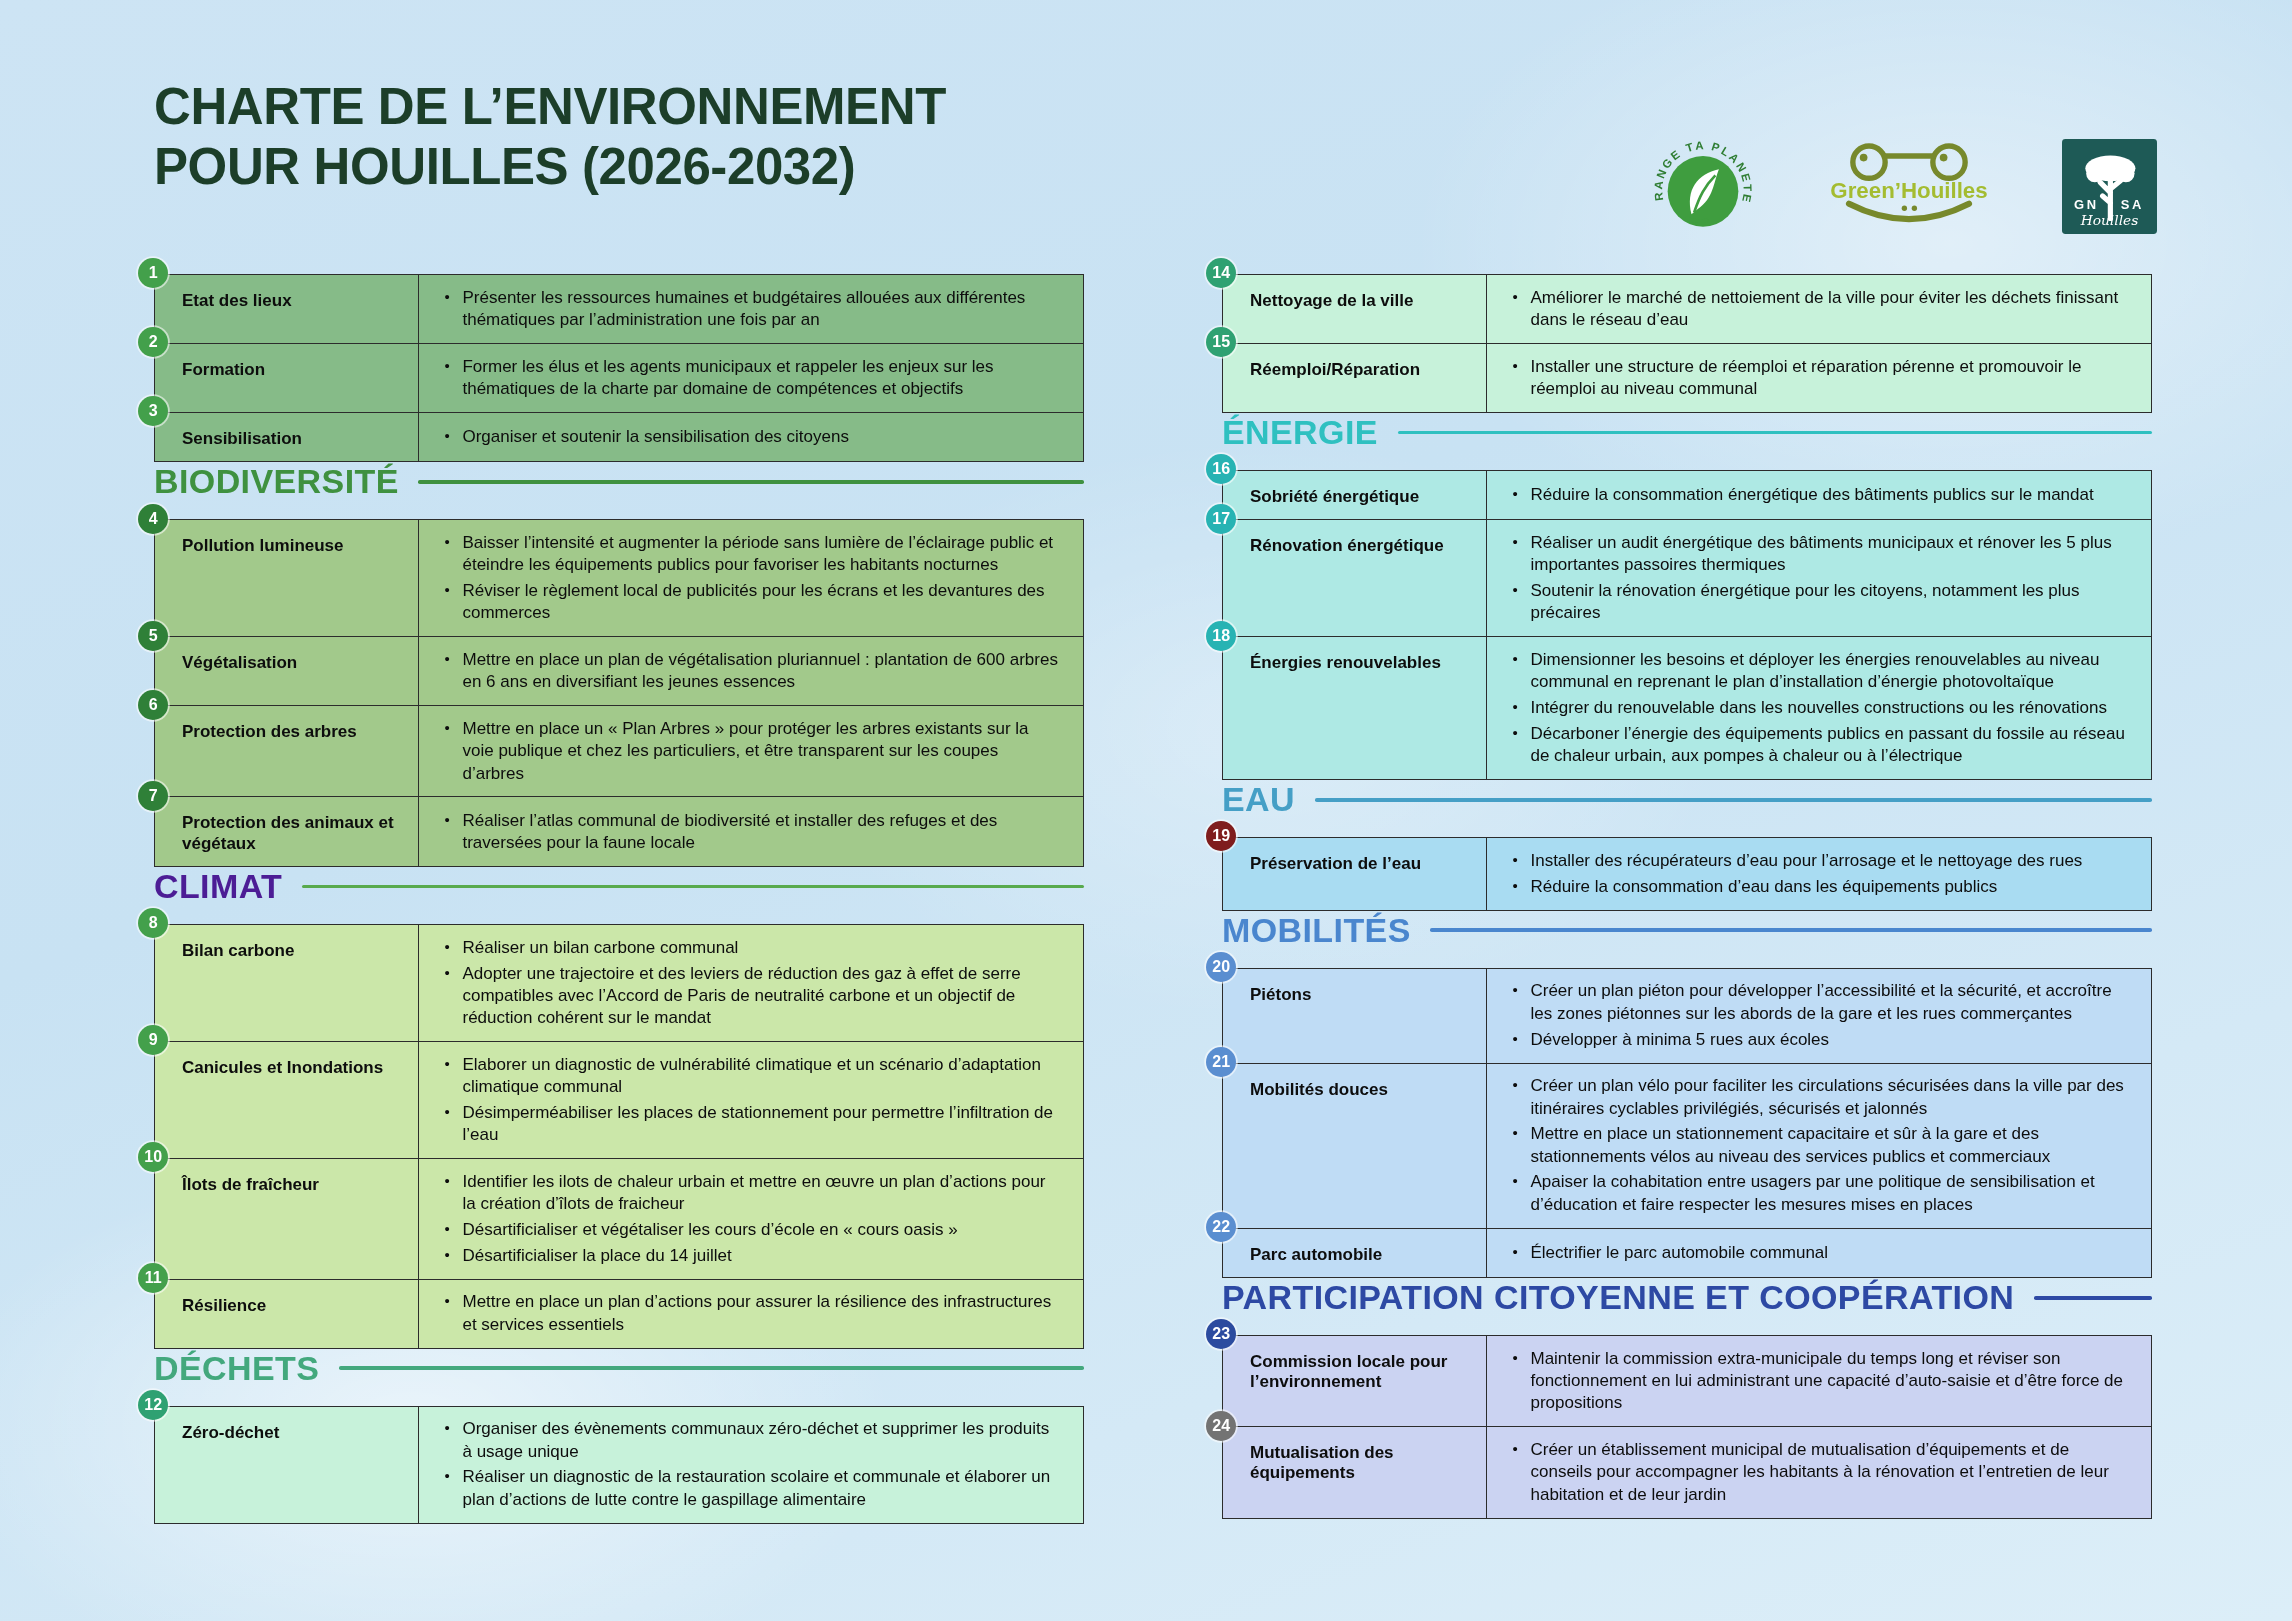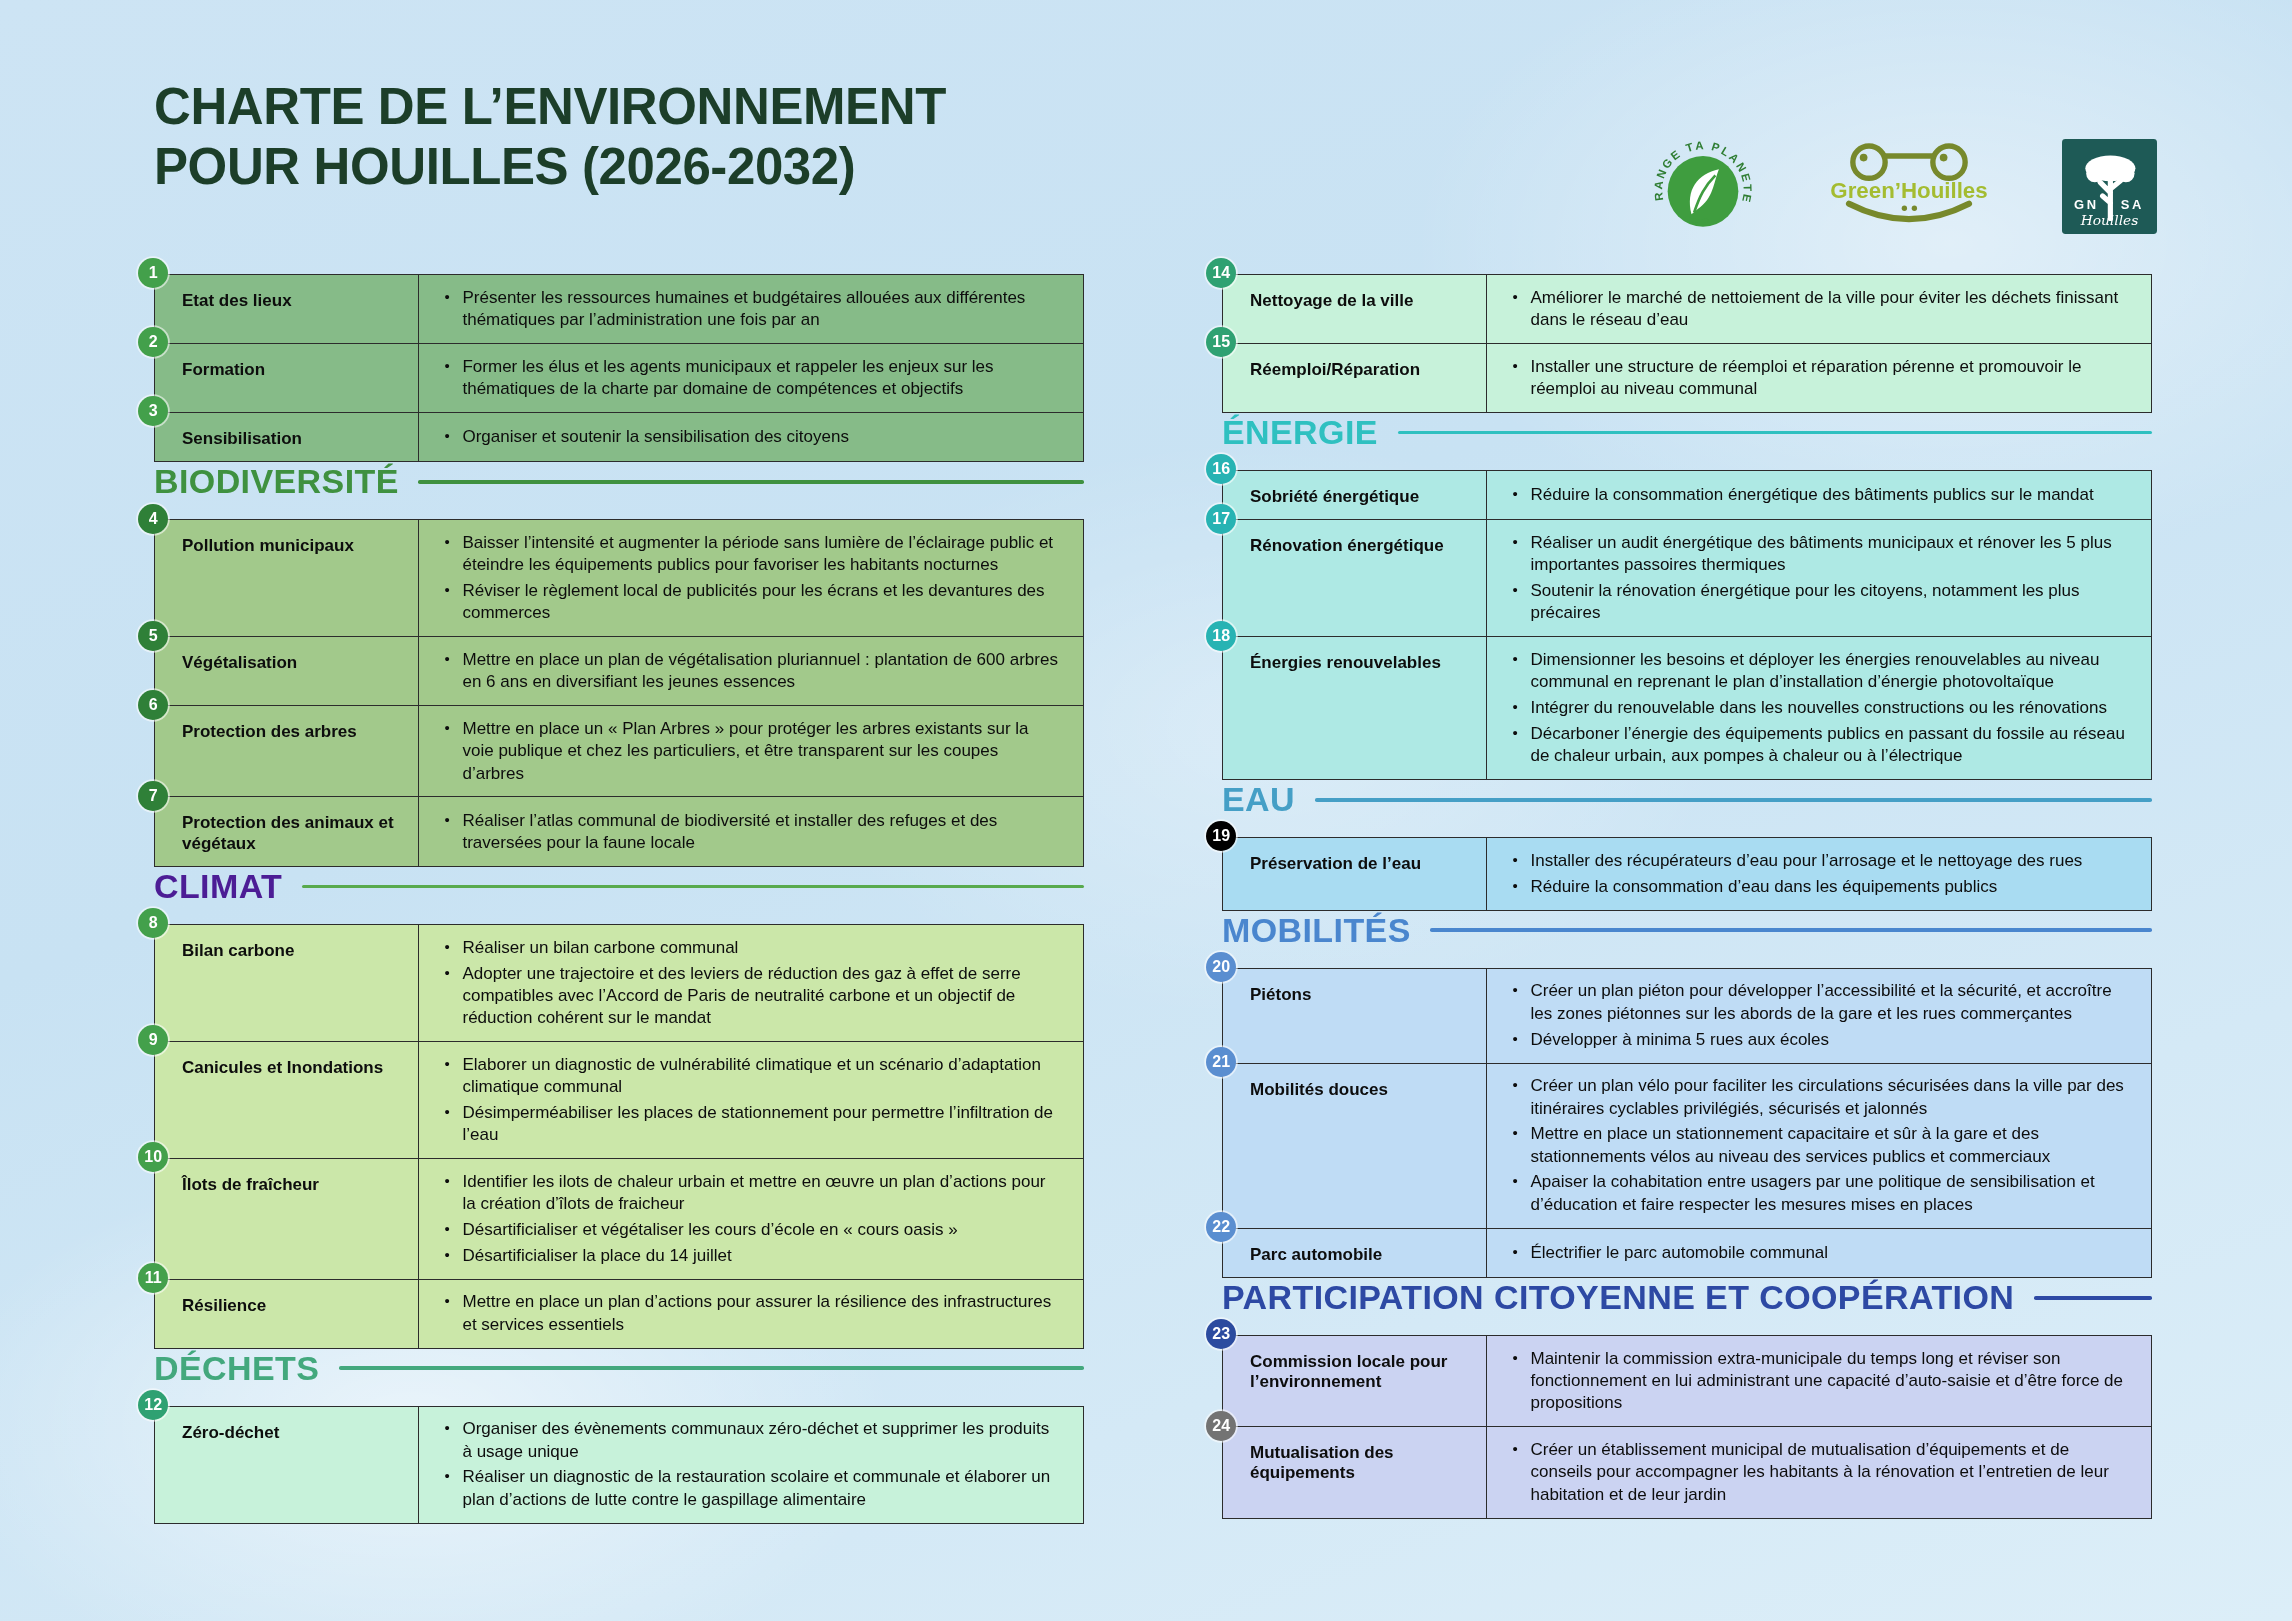--- a/index.html
+++ b/index.html
@@ -160,21 +160,21 @@
       </div>
     </div>
     <div class="section">
       <div class="section-heading">
         <span class="heading-text" style="color: rgb(63, 145, 64);">BIODIVERSITÉ</span>
         <span class="heading-rule" style="background: rgb(63, 145, 64);"></span>
       </div>
       <div class="actions-table" style="background: rgb(162, 201, 139);">
         <div class="t-row">
           <div class="row-badge" style="background: rgb(47, 128, 56);">4</div>
-          <div class="cell-label">Pollution municipaux</div>
+          <div class="cell-label">Pollution lumineuse</div>
           <div class="cell-actions">
             <div class="bullet-item">Baisser l’intensité et augmenter la période sans lumière de l’éclairage public et éteindre les équipements publics pour favoriser les habitants nocturnes</div>
             <div class="bullet-item">Réviser le règlement local de publicités pour les écrans et les devantures des commerces</div>
           </div>
         </div>
         <div class="t-row">
           <div class="row-badge" style="background: rgb(47, 128, 56);">5</div>
           <div class="cell-label">Végétalisation</div>
           <div class="cell-actions">
             <div class="bullet-item">Mettre en place un plan de végétalisation pluriannuel : plantation de 600 arbres en 6 ans en diversifiant les jeunes essences</div>
@@ -304,21 +304,21 @@
         </div>
       </div>
     </div>
     <div class="section">
       <div class="section-heading">
         <span class="heading-text" style="color: rgb(69, 159, 198);">EAU</span>
         <span class="heading-rule" style="background: rgb(69, 159, 198);"></span>
       </div>
       <div class="actions-table" style="background: rgb(169, 220, 242);">
         <div class="t-row">
-          <div class="row-badge" style="background: #000000;">19</div>
+          <div class="row-badge" style="background: #7f1d1d;">19</div>
           <div class="cell-label">Préservation de l’eau</div>
           <div class="cell-actions">
             <div class="bullet-item">Installer des récupérateurs d’eau pour l’arrosage et le nettoyage des rues</div>
             <div class="bullet-item">Réduire la consommation d’eau dans les équipements publics</div>
           </div>
         </div>
       </div>
     </div>
     <div class="section">
       <div class="section-heading">

